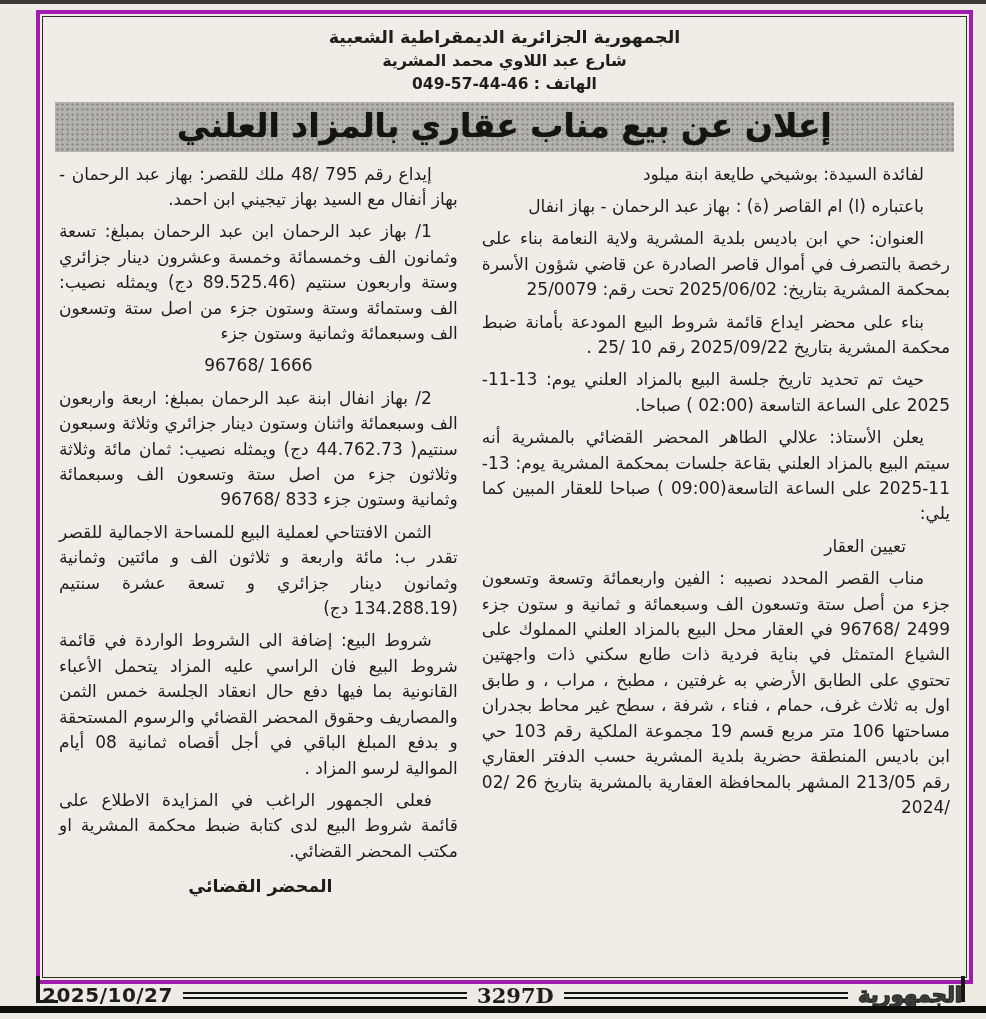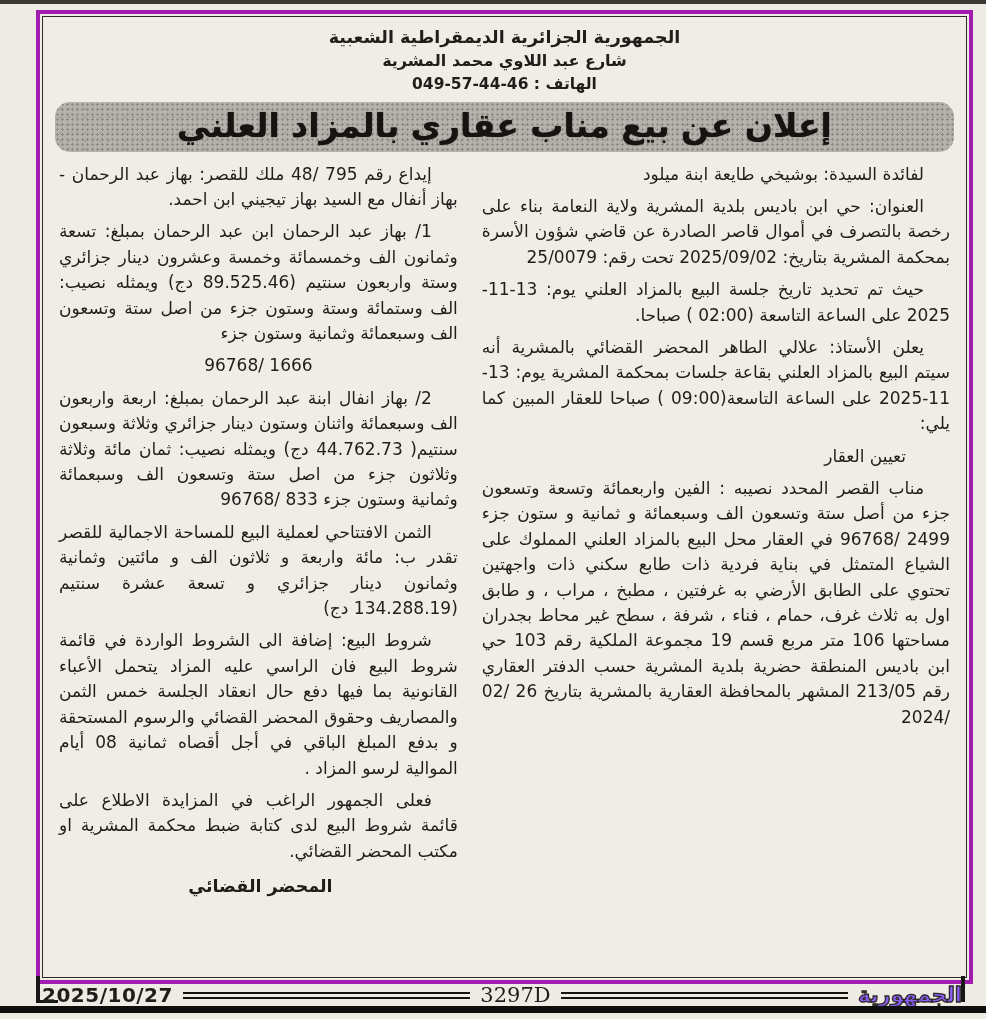--- a/index.html
+++ b/index.html
@@ -36,21 +36,20 @@
     direction:rtl;text-align:center;
     margin:7px 2px 8px 2px;padding:4px 0 7px 0;
     font-size:33px;font-weight:bold;color:#161410;
     background-color:#b4b2ac;
     background-image:
       radial-gradient(#8e8c84 1px, transparent 1.4px),
       radial-gradient(#a09d95 1px, transparent 1.4px);
     background-size:5px 5px,8px 8px;
     background-position:0 0,2px 3px;
     text-shadow:0 0 1px #2a2822;
-    border-radius:15px;
   }
 
   .columns{
     direction:rtl;display:flex;gap:24px;
     padding:2px 6px 0 6px;height:806px;overflow:hidden;
     font-size:17px;line-height:25.4px;text-align:justify;
   }
   .col{flex:1;}
   .col.right{flex:1.08;}
   .col.left{flex:0.92;}
@@ -59,24 +58,24 @@
   .fraction-line{direction:ltr;text-align:center;margin:0 0 7px 0;}
   .bold-lead{font-weight:normal;}
   .signature{font-weight:bold;font-size:17.5px;text-align:center;margin:10px 0 0 4px;text-indent:0 !important;}
 
   .doc-footer{
     position:absolute;top:981px;left:42px;width:920px;height:28px;
     display:flex;align-items:center;gap:10px;direction:ltr;
   }
   .footer-date{font-weight:bold;font-size:20px;letter-spacing:.5px;direction:ltr;white-space:nowrap;}
   .footer-rule{flex:1;height:7px;border-top:2.5px solid #13130f;border-bottom:2.5px solid #13130f;box-sizing:border-box;}
-  .footer-ref{font-weight:normal;font-size:21px;font-family:"DejaVu Serif",serif;white-space:nowrap;}
+  .footer-ref{font-weight:bold;font-size:21px;font-family:"DejaVu Serif",serif;white-space:nowrap;}
   .newspaper-logo{
     font-weight:bold;font-size:21px;direction:rtl;white-space:nowrap;
-    color:#8b5cf6;-webkit-text-stroke:1.3px #2d2b28;text-shadow:0 0 1px #2d2b28;
+    color:#404040;-webkit-text-stroke:1.3px #2d2b28;text-shadow:0 0 1px #2d2b28;
   }
 </style>
 </head>
 <body>
 
 <div class="scan-top-artifact"></div>
 
 <div class="frame">
   <div class="frame-inner">
 
@@ -88,21 +87,23 @@
         <span class="phone-number">049-57-44-46</span>
       </div>
     </div>
 
     <div class="doc-title">إعلان عن بيع مناب عقاري بالمزاد العلني</div>
 
     <div class="columns">
 
       <div class="col right">
         <p>لفائدة السيدة: بوشيخي طايعة ابنة ميلود</p>
-        <p>العنوان: حي ابن باديس بلدية المشرية ولاية النعامة بناء على رخصة بالتصرف في أموال قاصر الصادرة عن قاضي شؤون الأسرة بمحكمة المشرية بتاريخ: 2025/09/02 تحت رقم: 25/0079</p>
+        <p>باعتباره (ا) ام القاصر (ة) : بهاز عبد الرحمان - بهاز انفال</p>
+        <p>العنوان: حي ابن باديس بلدية المشرية ولاية النعامة بناء على رخصة بالتصرف في أموال قاصر الصادرة عن قاضي شؤون الأسرة بمحكمة المشرية بتاريخ: 2025/06/02 تحت رقم: 25/0079</p>
+        <p>بناء على محضر ايداع قائمة شروط البيع المودعة بأمانة ضبط محكمة المشرية بتاريخ 2025/09/22 رقم 10 /25 .</p>
         <p>حيث تم تحديد تاريخ جلسة البيع بالمزاد العلني يوم: 13-11-2025 على الساعة التاسعة (02:00 ) صباحا.</p>
         <p>يعلن الأستاذ: علالي الطاهر المحضر القضائي بالمشرية أنه سيتم البيع بالمزاد العلني بقاعة جلسات بمحكمة المشرية يوم: 13-11-2025 على الساعة التاسعة(09:00 ) صباحا للعقار المبين كما يلي:</p>
         <p class="subheading">تعيين العقار</p>
         <p>مناب القصر المحدد نصيبه : الفين واربعمائة وتسعة وتسعون جزء من أصل ستة وتسعون الف وسبعمائة و ثمانية و ستون جزء 2499 /96768 في العقار محل البيع بالمزاد العلني المملوك على الشياع المتمثل في بناية فردية ذات طابع سكني ذات واجهتين تحتوي على الطابق الأرضي به غرفتين ، مطبخ ، مراب ، و طابق اول به ثلاث غرف، حمام ، فناء ، شرفة ، سطح غير محاط بجدران مساحتها 106 متر مربع قسم 19 مجموعة الملكية رقم 103 حي ابن باديس المنطقة حضرية بلدية المشرية حسب الدفتر العقاري رقم 213/05 المشهر بالمحافظة العقارية بالمشرية بتاريخ 26 /02 /2024</p>
       </div>
 
       <div class="col left">
         <p>إيداع رقم 795 /48 ملك للقصر: بهاز عبد الرحمان - بهاز أنفال مع السيد بهاز تيجيني ابن احمد.</p>
         <p>1/ بهاز عبد الرحمان ابن عبد الرحمان بمبلغ: تسعة وثمانون الف وخمسمائة وخمسة وعشرون دينار جزائري وستة واربعون سنتيم (89.525.46 دج) ويمثله نصيب: الف وستمائة وستة وستون جزء من اصل ستة وتسعون الف وسبعمائة وثمانية وستون جزء</p>
         <div class="fraction-line">96768/ 1666</div>

